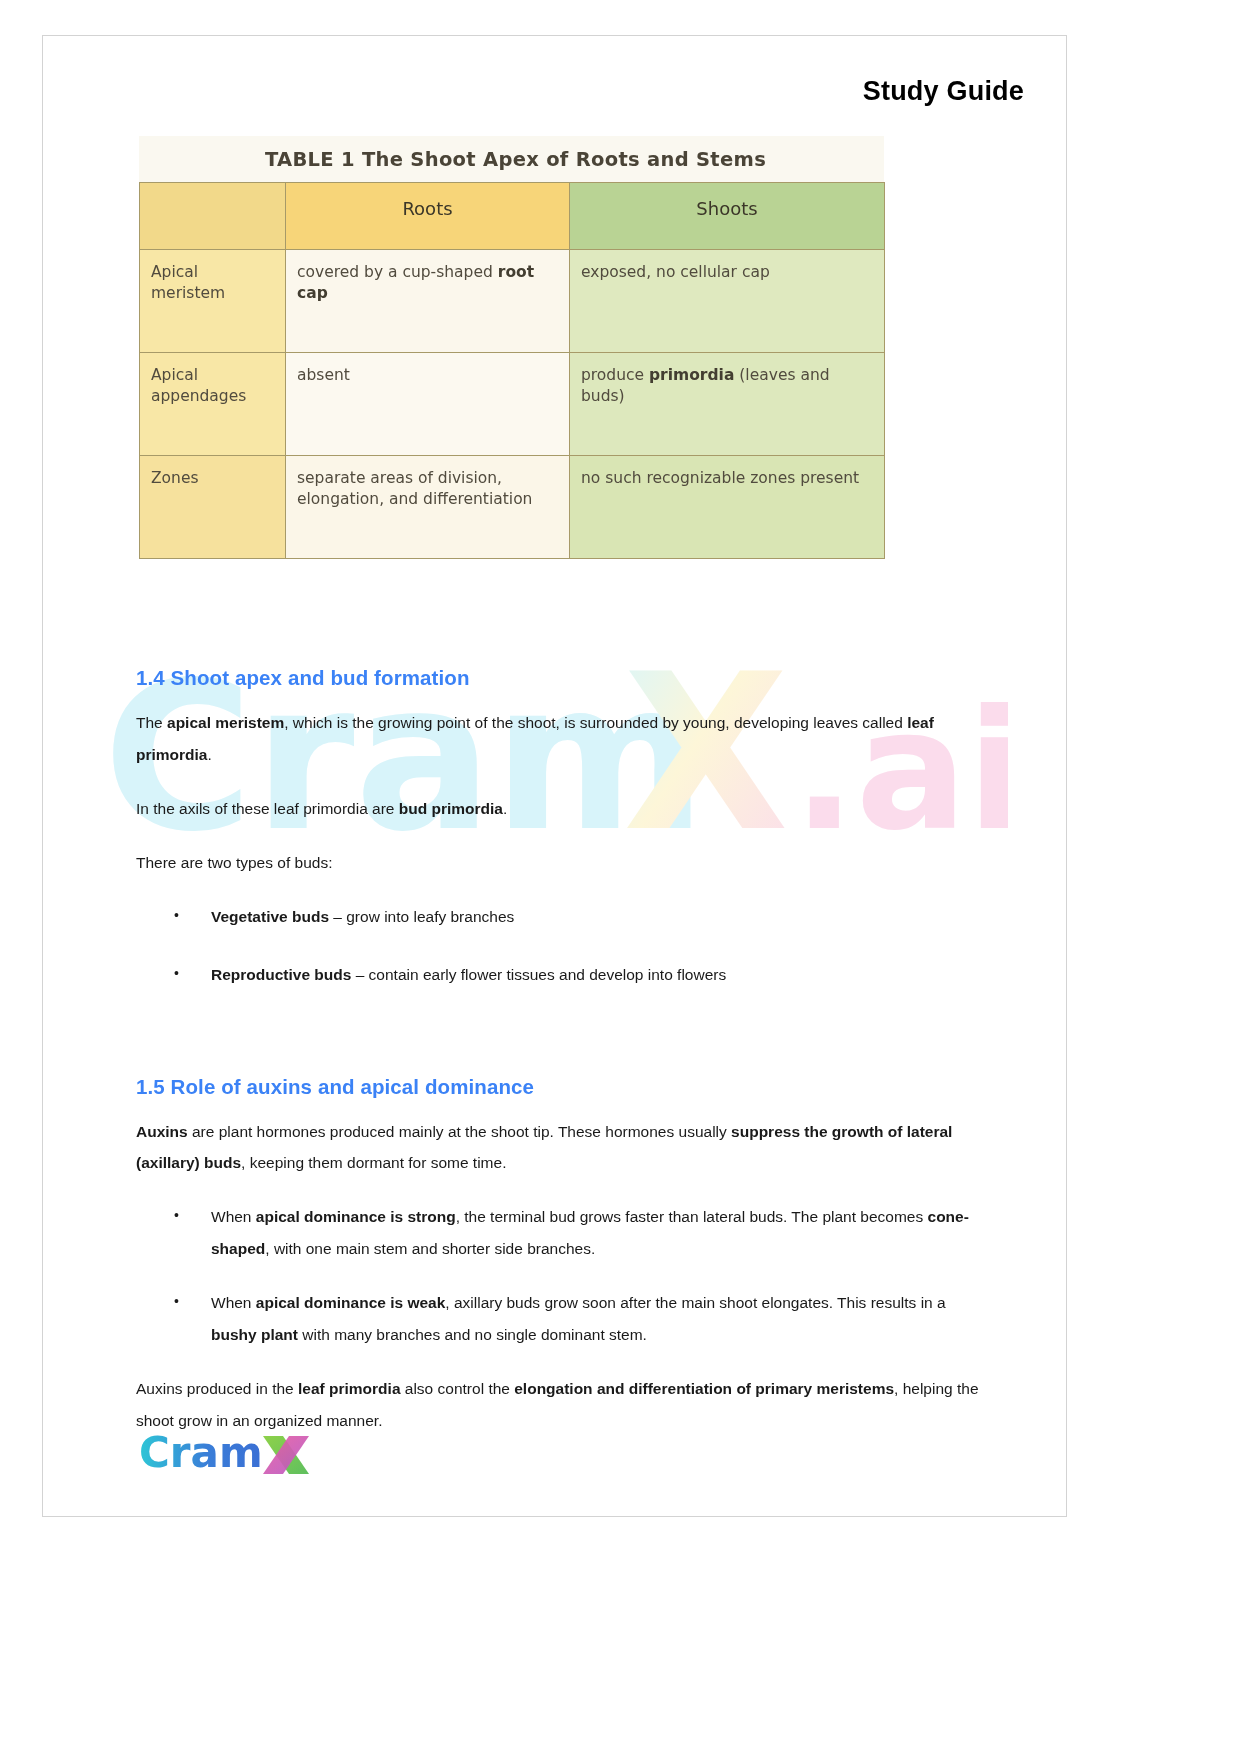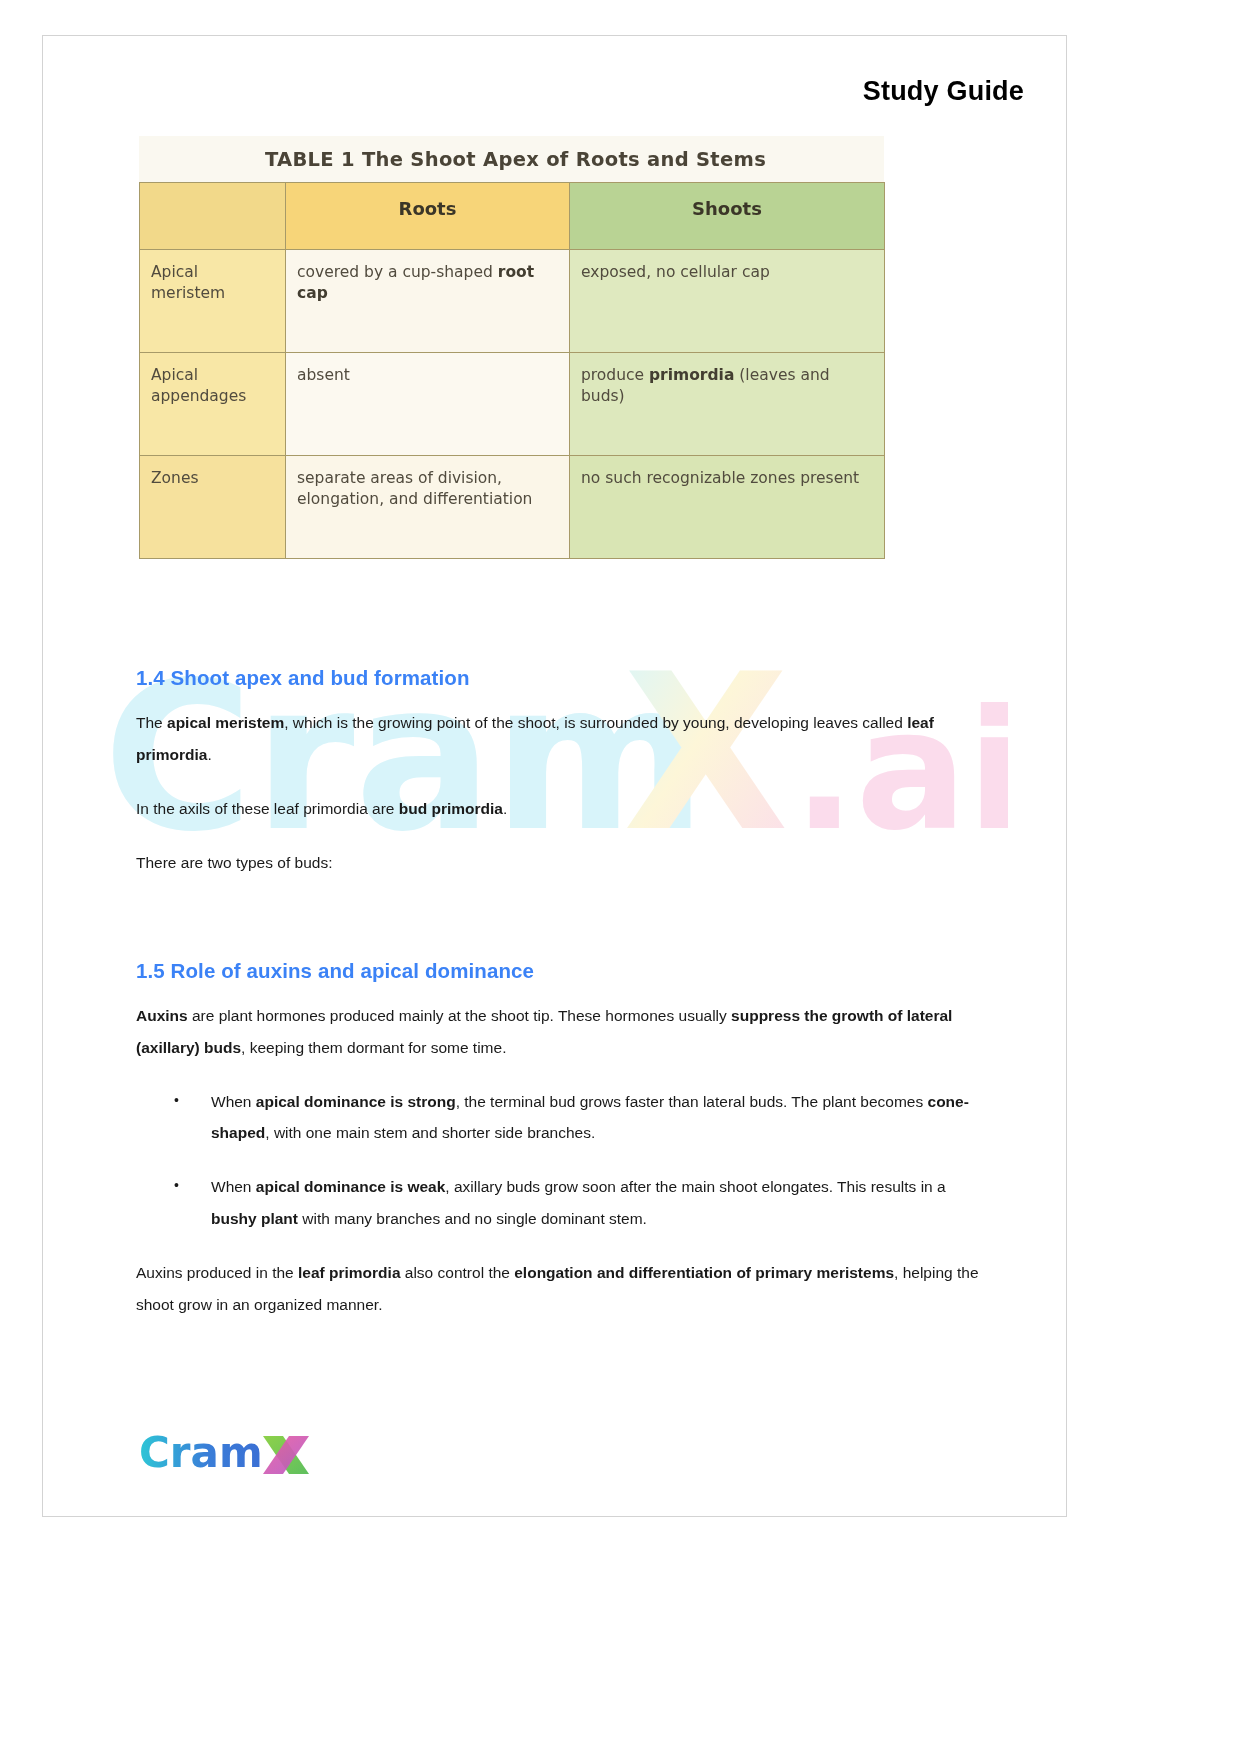--- a/index.html
+++ b/index.html
@@ -90,21 +90,21 @@
     border: 1px solid #a79a68;
     vertical-align: top;
     padding: 12px 11px 14px 11px;
     font-size: 15.5px;
     line-height: 1.38;
     color: #514b3e;
   }
   table.shoot-table thead th {
     height: 38px;
     font-size: 18px;
-    font-weight: bold;
+    font-weight: normal;
     color: #3b3628;
     padding-top: 14px;
   }
   th.h-blank { background: #f2d98a; }
   th.h-roots { background: #f7d579; }
   th.h-shoots { background: #b9d394; }
 
   td.c-label {
     background: #f8e7a6;
     color: #57513f;
@@ -246,20 +246,24 @@
     </div>
 
     <div class="content">
 
       <h2 class="section-head">1.4 Shoot apex and bud formation</h2>
 
       <p class="para"><span>The </span><b>apical meristem</b><span>, which is the growing point of the shoot, is surrounded by young, developing leaves called </span><b>leaf primordia</b><span>.</span></p>
       <p class="para"><span>In the axils of these leaf primordia are </span><b>bud primordia</b><span>.</span></p>
       <p class="para"><span>There are two types of buds:</span></p>
 
+      <ul class="bullets tight">
+        <li><b>Vegetative buds</b><span> – grow into leafy branches</span></li>
+        <li><b>Reproductive buds</b><span> – contain early flower tissues and develop into flowers</span></li>
+      </ul>
 
       <div class="section-gap"></div>
 
       <h2 class="section-head">1.5 Role of auxins and apical dominance</h2>
 
       <p class="para"><b>Auxins</b><span> are plant hormones produced mainly at the shoot tip. These hormones usually </span><b>suppress the growth of lateral (axillary) buds</b><span>, keeping them dormant for some time.</span></p>
 
       <ul class="bullets">
         <li><span>When </span><b>apical dominance is strong</b><span>, the terminal bud grows faster than lateral buds. The plant becomes </span><b>cone-shaped</b><span>, with one main stem and shorter side branches.</span></li>
         <li><span>When </span><b>apical dominance is weak</b><span>, axillary buds grow soon after the main shoot elongates. This results in a </span><b>bushy plant</b><span> with many branches and no single dominant stem.</span></li>

